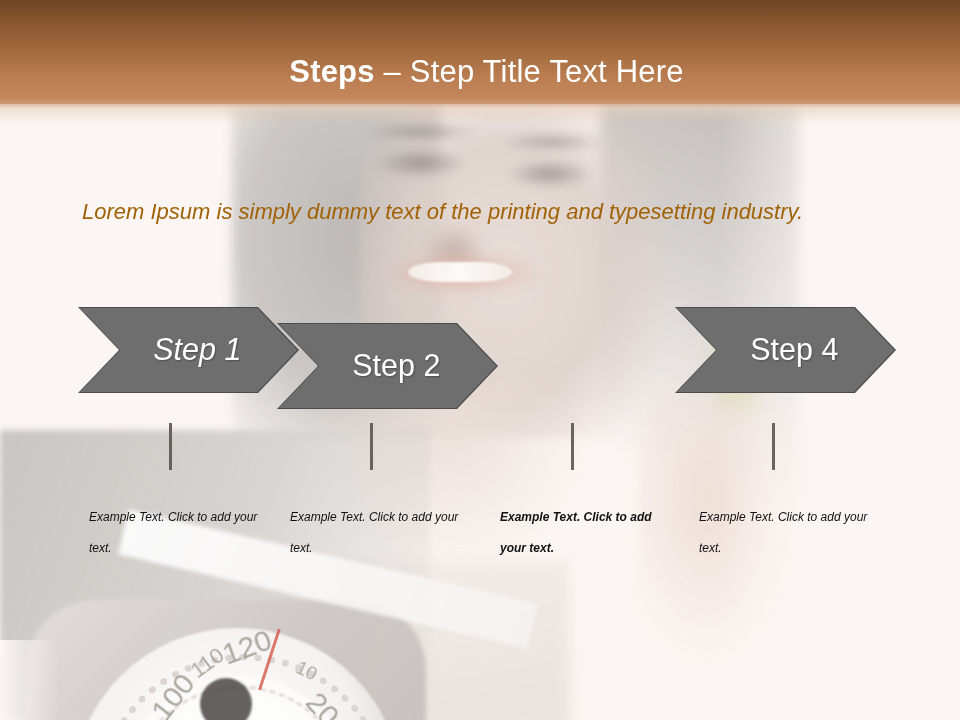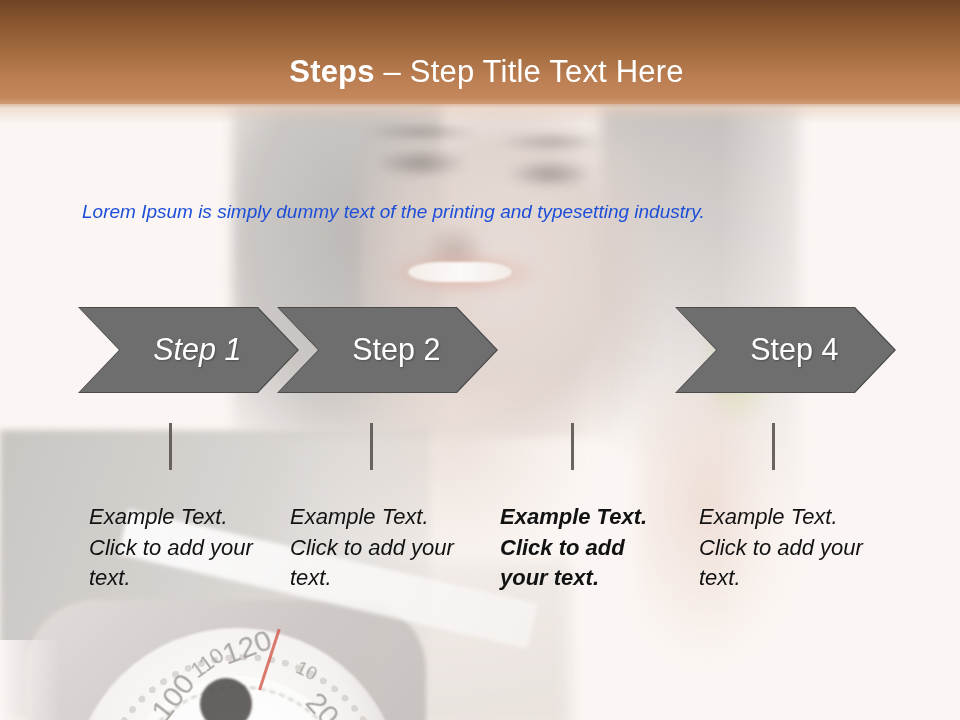--- a/index.html
+++ b/index.html
@@ -234,24 +234,24 @@
     white-space: nowrap;
   }
   .title .t-bold { font-weight: bold; margin-left: 13px; }
   .title .t-rest { font-weight: normal; }
 
   
   .lead {
     position: absolute;
     left: 82px; top: 196px;
     width: 812px;
-    font-size: 19px;
+    font-size: 22px;
     line-height: 32px;
     font-style: italic;
-    color: #1d4ed8;
+    color: #a16207;
     text-align: justify;
   }
 
   
   .chevrons {
     position: absolute;
     left: 78px; top: 307px;
     width: 818px; height: 88px;
   }
   .chev {
@@ -296,21 +296,21 @@
     background: #5d5854;
     top: 423px;
     opacity: .92;
   }
 
   
   .col {
     position: absolute;
     top: 502px;
     width: 175px;
-    font-size: 22px;
+    font-size: 12px;
     line-height: 30.5px;
     font-style: italic;
     color: #121212;
   }
   .col.bold { font-weight: bold; }
 </style>
 </head>
 <body>
 
 <div id="slide">
@@ -360,21 +360,21 @@
 
   <div class="chevrons">
 
     <div style="position:absolute;left:0;top:0;width:221px;height:86px;font-style:italic;">
       <div class="chev-border chev-gray-b"></div>
       <div class="chev chev-gray" style="left:0;transform:scale(.985);transform-origin:center;">
         <span class="chev-label">Step 1</span>
       </div>
     </div>
 
-    <div style="position:absolute;left:199px;top:0;width:221px;height:86px;">
+    <div style="position:absolute;left:199px;top:16px;width:221px;height:86px;">
       <div class="chev-border chev-gray-b"></div>
       <div class="chev chev-gray" style="left:0;transform:scale(.985);transform-origin:center;">
         <span class="chev-label">Step 2</span>
       </div>
     </div>
 
 
     <div style="position:absolute;left:597px;top:0;width:221px;height:105px;">
       <div class="chev-border chev-gray-b"></div>
       <div class="chev chev-gray" style="left:0;transform:scale(.985);transform-origin:center;">

